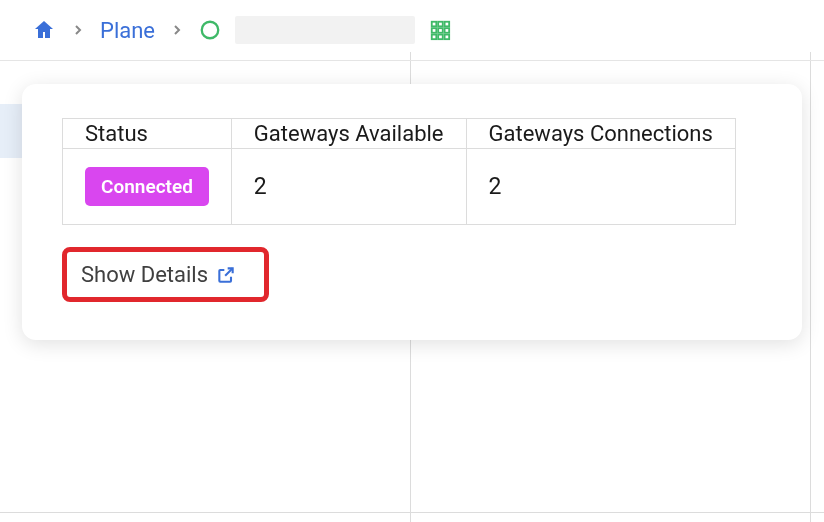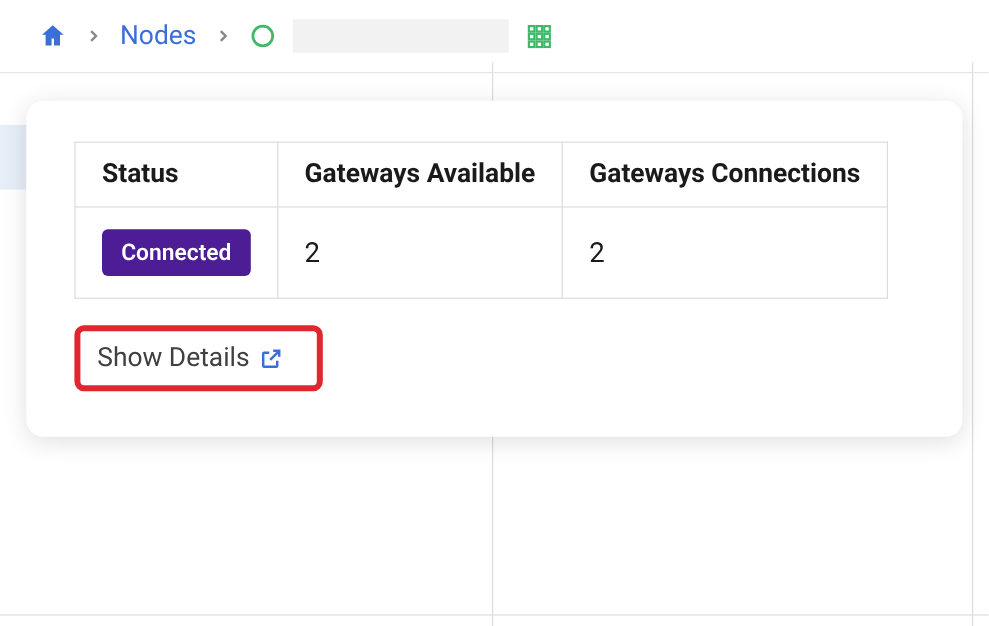--- a/index.html
+++ b/index.html
@@ -71,36 +71,36 @@
       border-bottom: 2px solid #3a6fd8;
       margin-bottom: 26px;
     }
     .data-table {
       border-collapse: collapse;
       border: 1px solid #dcdcdc;
     }
     .data-table th {
       text-align: left;
       font-size: 22px;
-      font-weight: 700;
+      font-weight: 400;
       color: #1a1a1a;
-      padding: 14px 22px;
+      padding: 2px 22px;
       border: 1px solid #dcdcdc;
       vertical-align: top;
     }
     .data-table td {
       font-size: 23px;
       color: #1a1a1a;
       padding: 18px 22px;
       border: 1px solid #dcdcdc;
       vertical-align: middle;
     }
     .status-badge {
       display: inline-block;
-      background: #4c1d95;
+      background: #d946ef;
       color: #fff;
       font-size: 19px;
       font-weight: 600;
       padding: 8px 16px;
       border-radius: 5px;
     }
     .show-details-wrap {
       margin-top: 22px;
       display: inline-flex;
       align-items: center;
@@ -170,21 +170,21 @@
   <span class="home-icon">
     <svg width="24" height="24" viewBox="0 0 24 24" fill="currentColor">
         <path d="M12 3l9 8h-3v9h-5v-6H11v6H6v-9H3l9-8z"></path>
       </svg>
   </span>
   <span class="chevron">
     <svg width="16" height="16" viewBox="0 0 24 24" fill="none" stroke="currentColor" stroke-width="3">
         <path d="M9 6l6 6-6 6"></path>
       </svg>
   </span>
-  <a class="breadcrumb-link">Nodes</a>
+  <a class="breadcrumb-link">Plane</a>
   <span class="chevron">
     <svg width="16" height="16" viewBox="0 0 24 24" fill="none" stroke="currentColor" stroke-width="3">
         <path d="M9 6l6 6-6 6"></path>
       </svg>
   </span>
   <span class="status-circle">
     <svg width="22" height="22" viewBox="0 0 24 24" fill="none" stroke="currentColor" stroke-width="2.5">
         <circle cx="12" cy="12" r="9"></circle>
       </svg>
   </span>

